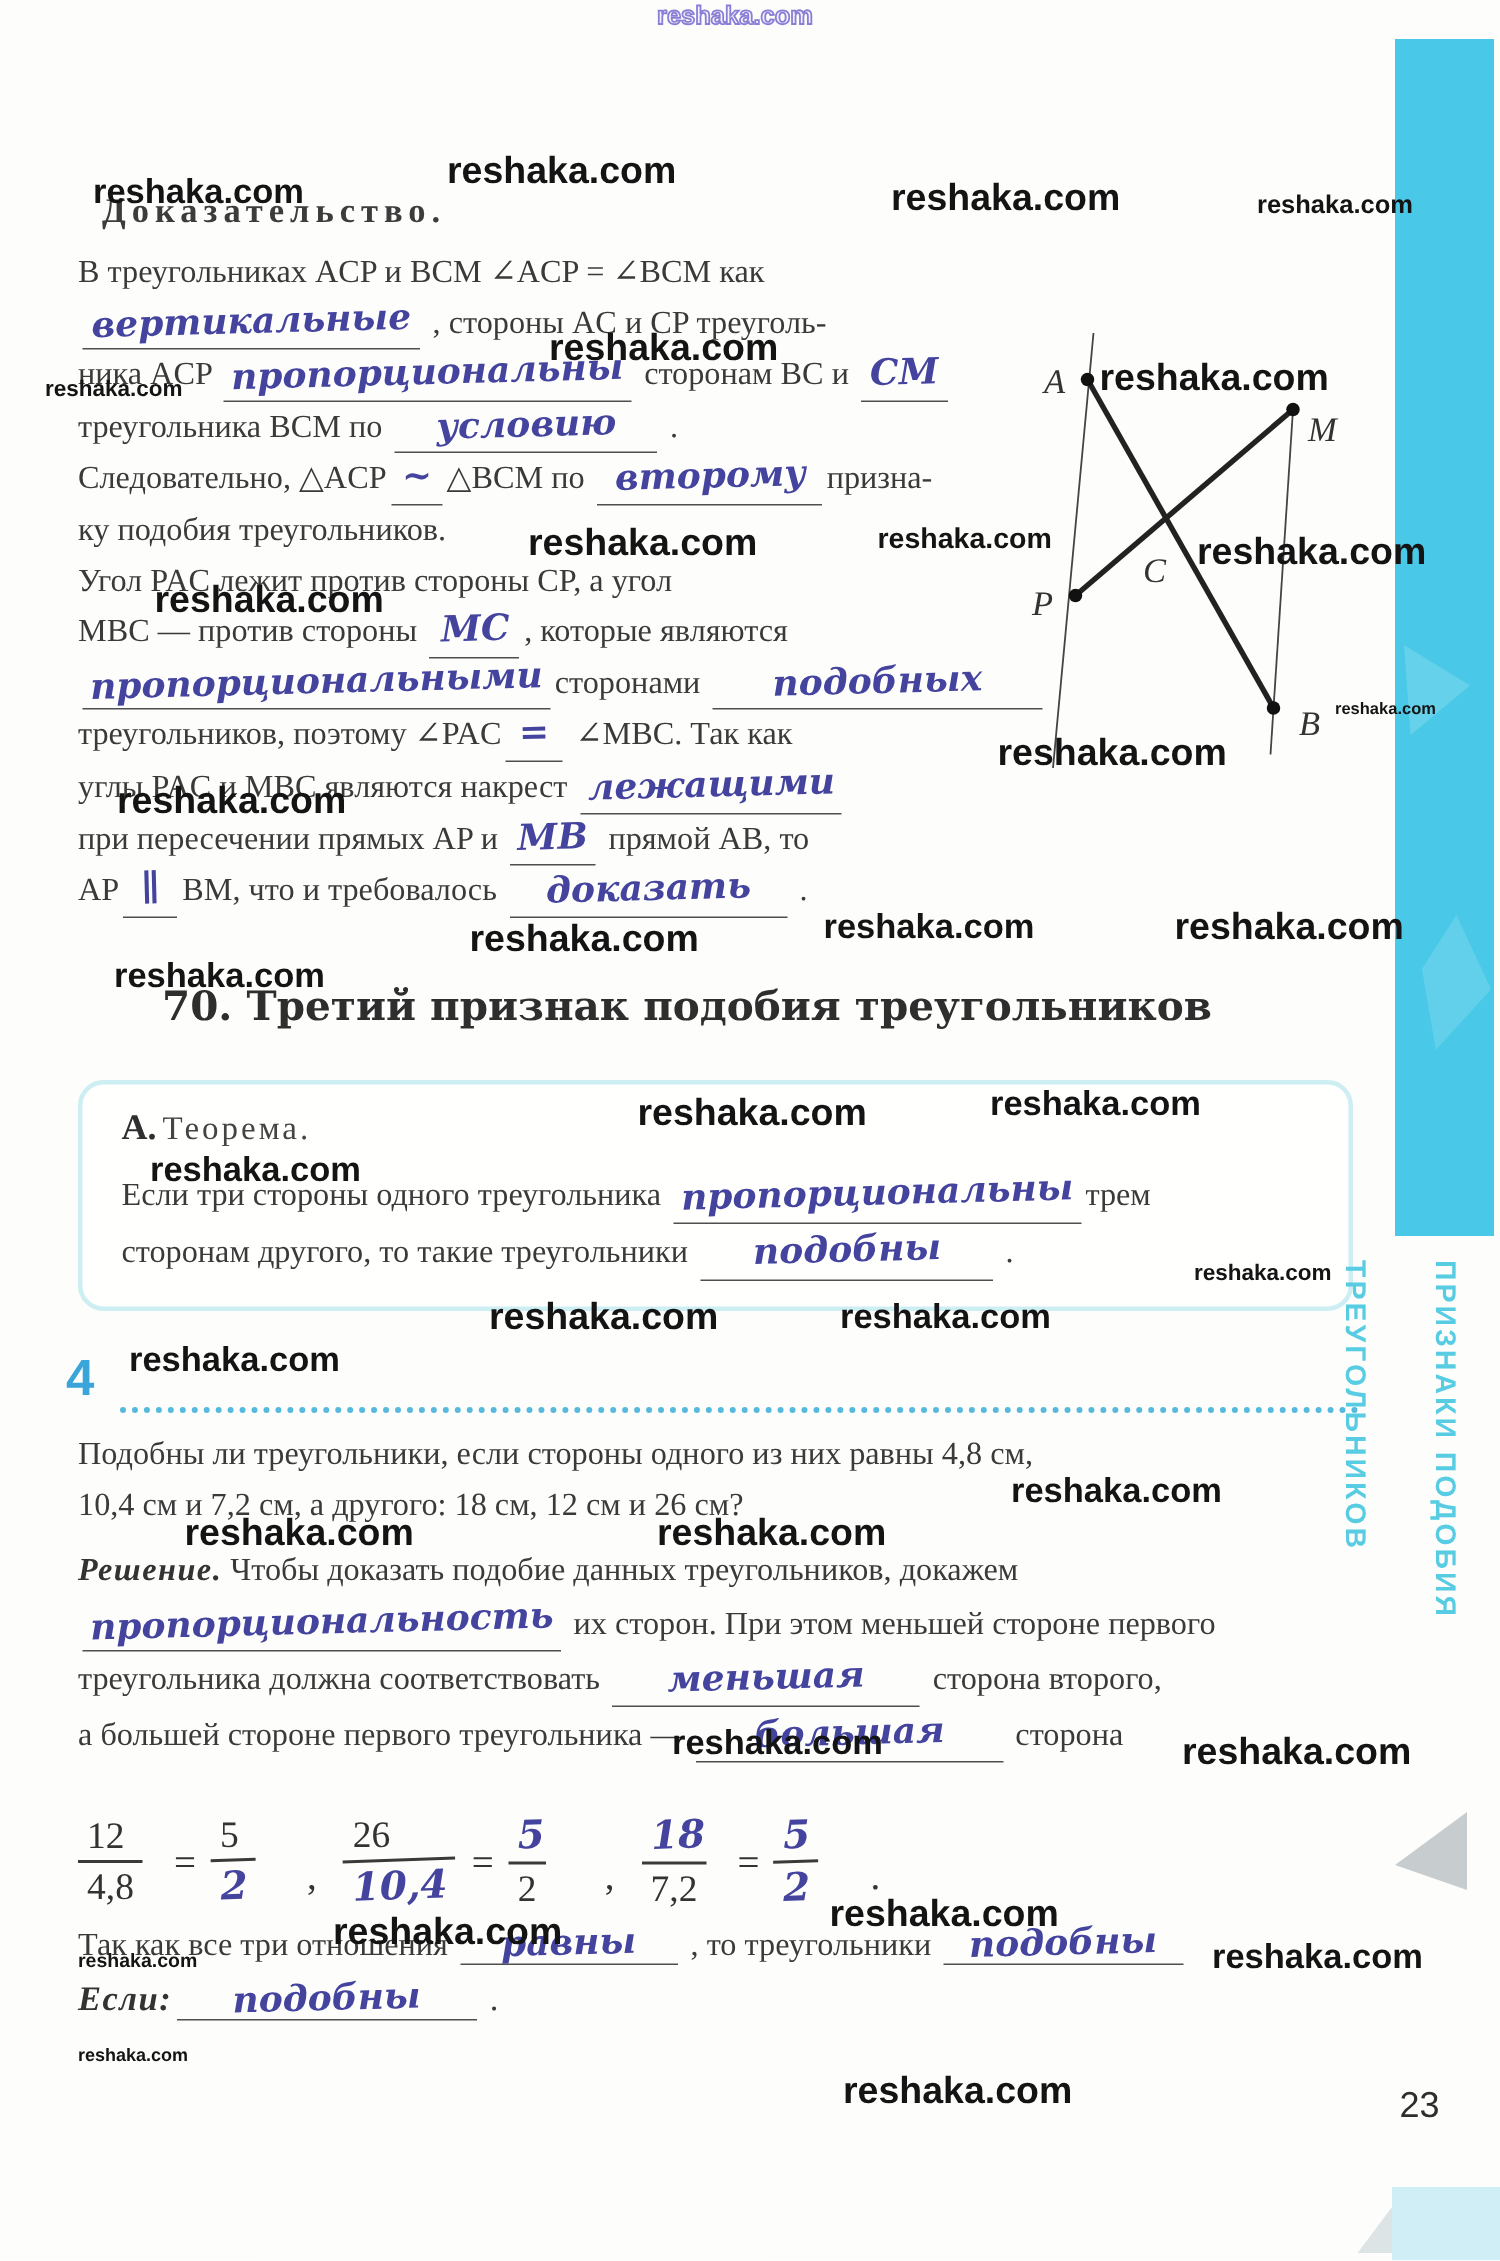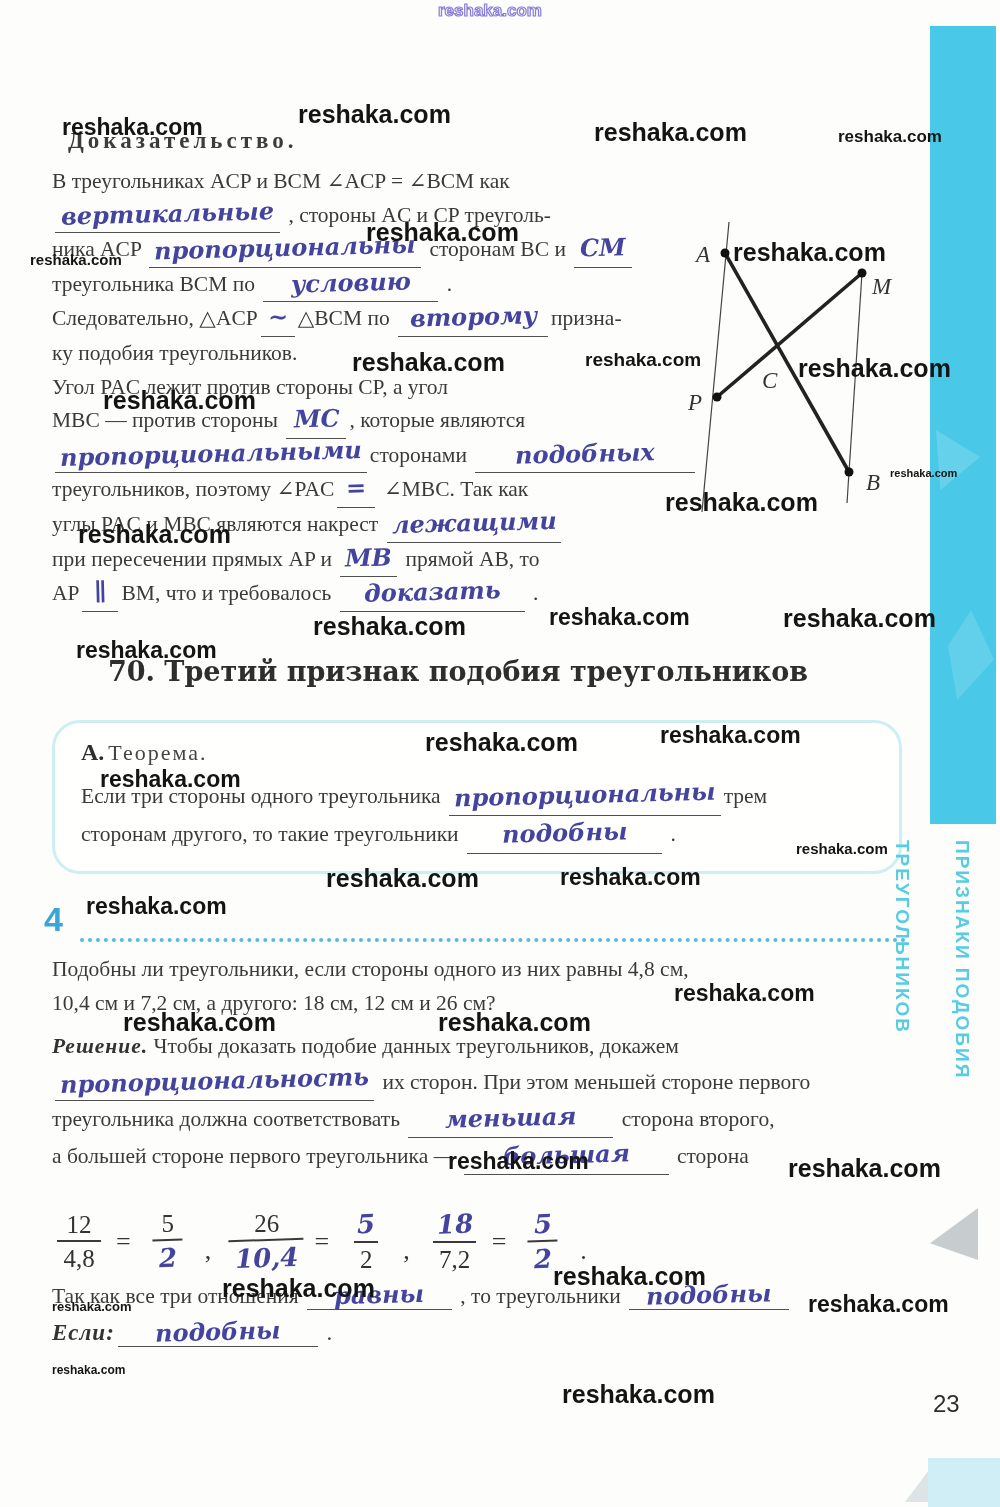--- a/index.html
+++ b/index.html
@@ -31,42 +31,42 @@
   .diagram{position:absolute;left:672px;top:218px;z-index:1;}
   .diagram text{font-family:"Liberation Serif","DejaVu Serif",serif;font-style:italic;
                 font-size:23px;fill:#333;}
 
   
   .section-title{position:absolute;left:108px;top:656px;margin:0;font-size:27px;font-weight:700;
                  color:#2e2e2e;z-index:2;font-family:"DejaVu Serif","Liberation Serif",serif;}
 
   
   .theorem-box{position:absolute;left:52px;top:720px;width:850px;height:154px;box-sizing:border-box;
-               border:3px solid #cdeef3;border-radius:28px;background:#fffffe;z-index:2;
+               border:3px solid #cdeef3;border-radius:17px;background:#fffffe;z-index:2;
                padding:16px 26px 0 26px;}
   .theorem-head{margin-bottom:12px;}
   .th-a{font-weight:700;font-size:24px;color:#2f2f2f;}
   .th-w{font-size:22px;letter-spacing:2px;color:#444;}
   .theorem-box .line{font-size:21.5px;line-height:37px;}
 
   
   .task-num{position:absolute;left:44px;top:900px;font-family:"Liberation Sans","DejaVu Sans",sans-serif;
             font-weight:700;font-size:34px;color:#3aa5d8;z-index:2;}
   .dotted-rule{position:absolute;left:80px;top:924px;width:826px;height:14px;
                border-bottom:4px dotted #58b9de;z-index:2;}
   .task{position:absolute;left:52px;top:952px;width:856px;font-size:21.5px;line-height:34px;z-index:2;}
 
   
   .solution{position:absolute;left:52px;top:1028px;width:860px;font-size:21.5px;line-height:36px;z-index:2;}
 
   
   .fracs{position:absolute;left:52px;top:1202px;height:80px;display:flex;align-items:center;
          gap:14px;z-index:2;font-size:25px;}
   .fgroup{display:flex;align-items:center;gap:10px;}
-  .frac{display:inline-flex;flex-direction:column;align-items:center;min-width:54px;}
+  .frac{display:inline-flex;flex-direction:column;align-items:flex-start;min-width:54px;}
   .fnum,.fden{padding:0 6px;text-align:center;line-height:1.2;}
   .fden{border-top:2px solid #3a3a3a;padding-top:2px;}
   .pv{color:#333;}
   .hv{font-family:"DejaVu Serif",serif;font-style:italic;font-weight:600;color:#44449f;
       font-size:26px;transform:rotate(-2deg);}
   .feq{font-size:26px;color:#333;}
   .fsep{font-size:26px;color:#333;margin:18px 4px 0 0;}
 
   
   .concl{position:absolute;left:52px;top:1283px;font-size:21.5px;z-index:2;}

